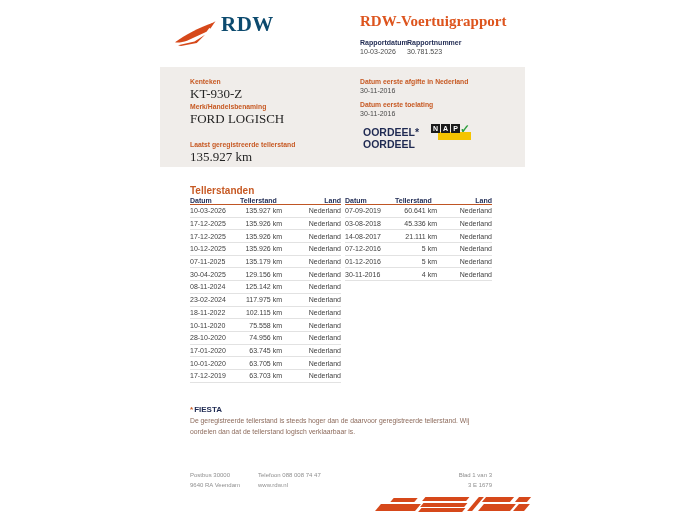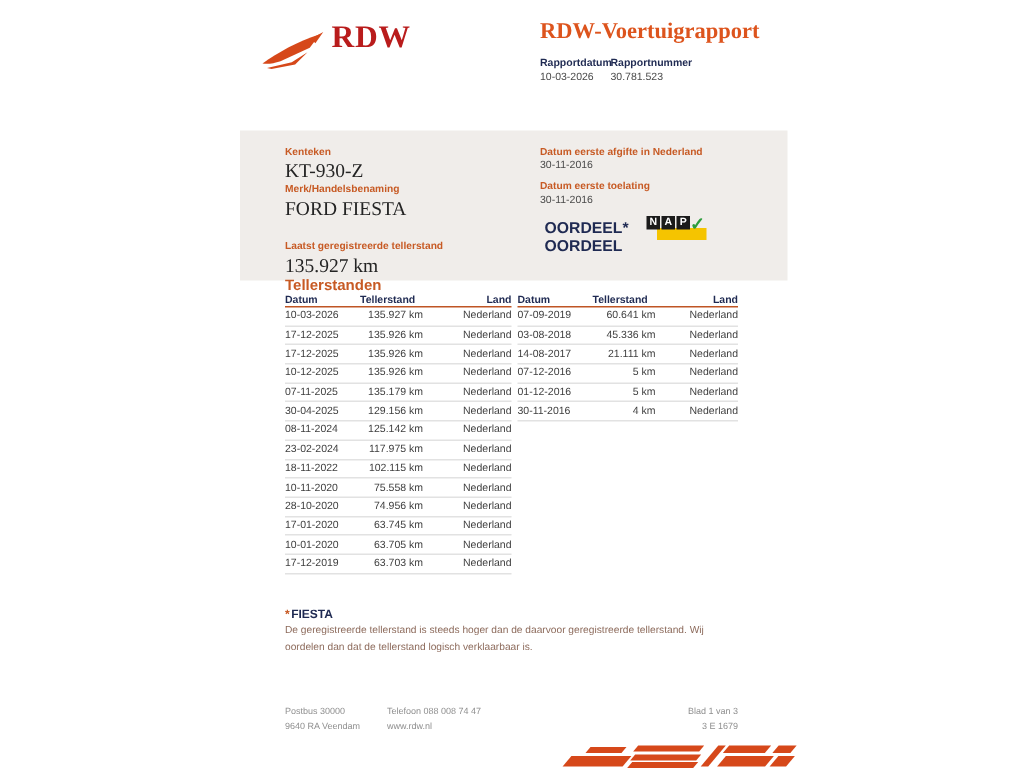--- a/index.html
+++ b/index.html
@@ -2,28 +2,28 @@
 <html><head>
 <meta charset="utf-8">
 <style>
   html,body{margin:0;padding:0;background:#ffffff;}
   body{width:685px;height:514px;overflow:hidden;position:relative;
        font-family:"Liberation Sans", sans-serif;-webkit-font-smoothing:antialiased;}
   .abs{position:absolute;}
 
   
   .logo-wordmark{left:221px;top:12px;font-family:"Liberation Serif", serif;
-       font-size:21px;font-weight:700;color:#b91c1c;letter-spacing:0.5px;}
+       font-size:21px;font-weight:700;color:#0c4a6e;letter-spacing:0.5px;}
   .report-title{left:360px;top:13px;font-family:"Liberation Serif", serif;
        font-size:15px;font-weight:700;color:#DD541D;text-align:right;}
   .hlabel{font-size:7px;font-weight:700;color:#1F2A52;}
   .hvalue{font-size:7px;color:#4A4A4A;}
 
   
-  .panel{left:160px;top:67px;width:365px;height:100px;background:#F0EDEA;margin-top:20px;}
+  .panel{left:160px;top:67px;width:365px;height:100px;background:#F0EDEA;}
   .olabel{font-size:6.8px;font-weight:700;color:#C75A24;}
   .pvalue{font-family:"Liberation Serif", serif;font-size:13px;color:#242424;}
   .psmall{font-size:7px;color:#4A4A4A;}
   .oordeel{font-size:10.5px;font-weight:700;color:#1F2A52;line-height:11.5px;}
 
   
   .nap{width:42px;height:18px;}
   .nap-yellow{position:absolute;left:7px;top:8px;width:33px;height:8px;background:#F5C400;}
   .nap-box{position:absolute;top:0;width:9px;height:9px;background:#1B1B1B;color:#fff;
        font-size:7px;font-weight:700;text-align:center;line-height:9px;}
@@ -70,21 +70,21 @@
 <div class="abs hlabel" style="left:360px;top:39px;">Rapportdatum</div>
 <div class="abs hvalue" style="left:360px;top:48px;">10-03-2026</div>
 <div class="abs hlabel" style="left:407px;top:39px;">Rapportnummer</div>
 <div class="abs hvalue" style="left:407px;top:48px;">30.781.523</div>
 
 <div class="abs panel">
   <div class="abs olabel" style="left:30px;top:11px;">Kenteken</div>
   <div class="abs pvalue" style="left:30px;top:19px;">KT-930-Z</div>
 
   <div class="abs olabel" style="left:30px;top:36px;">Merk/Handelsbenaming</div>
-  <div class="abs pvalue" style="left:30px;top:44px;">FORD FIESTA</div>
+  <div class="abs pvalue" style="left:30px;top:44px;">FORD LOGISCH</div>
 
   <div class="abs olabel" style="left:30px;top:74px;">Laatst geregistreerde tellerstand</div>
   <div class="abs pvalue" style="left:30px;top:82px;">135.927 km</div>
 
   <div class="abs olabel" style="left:200px;top:11px;">Datum eerste afgifte in Nederland</div>
   <div class="abs psmall" style="left:200px;top:20px;">30-11-2016</div>
 
   <div class="abs olabel" style="left:200px;top:34px;">Datum eerste toelating</div>
   <div class="abs psmall" style="left:200px;top:43px;">30-11-2016</div>
 

